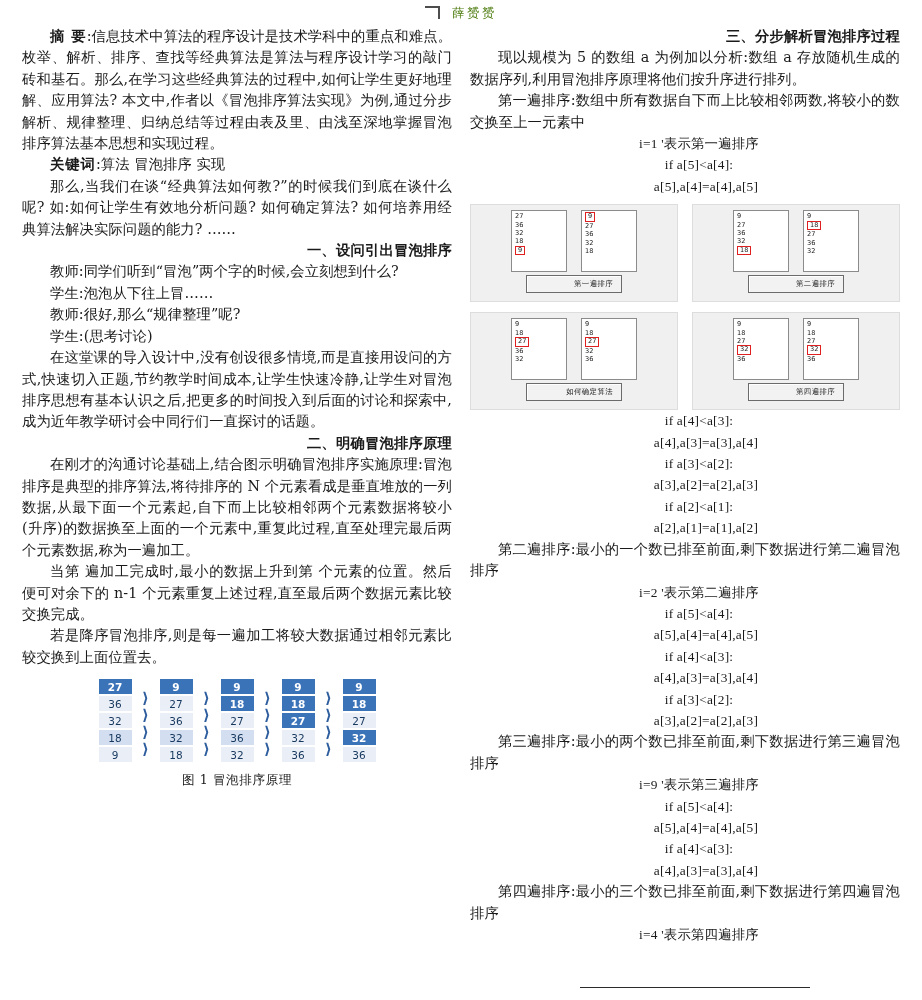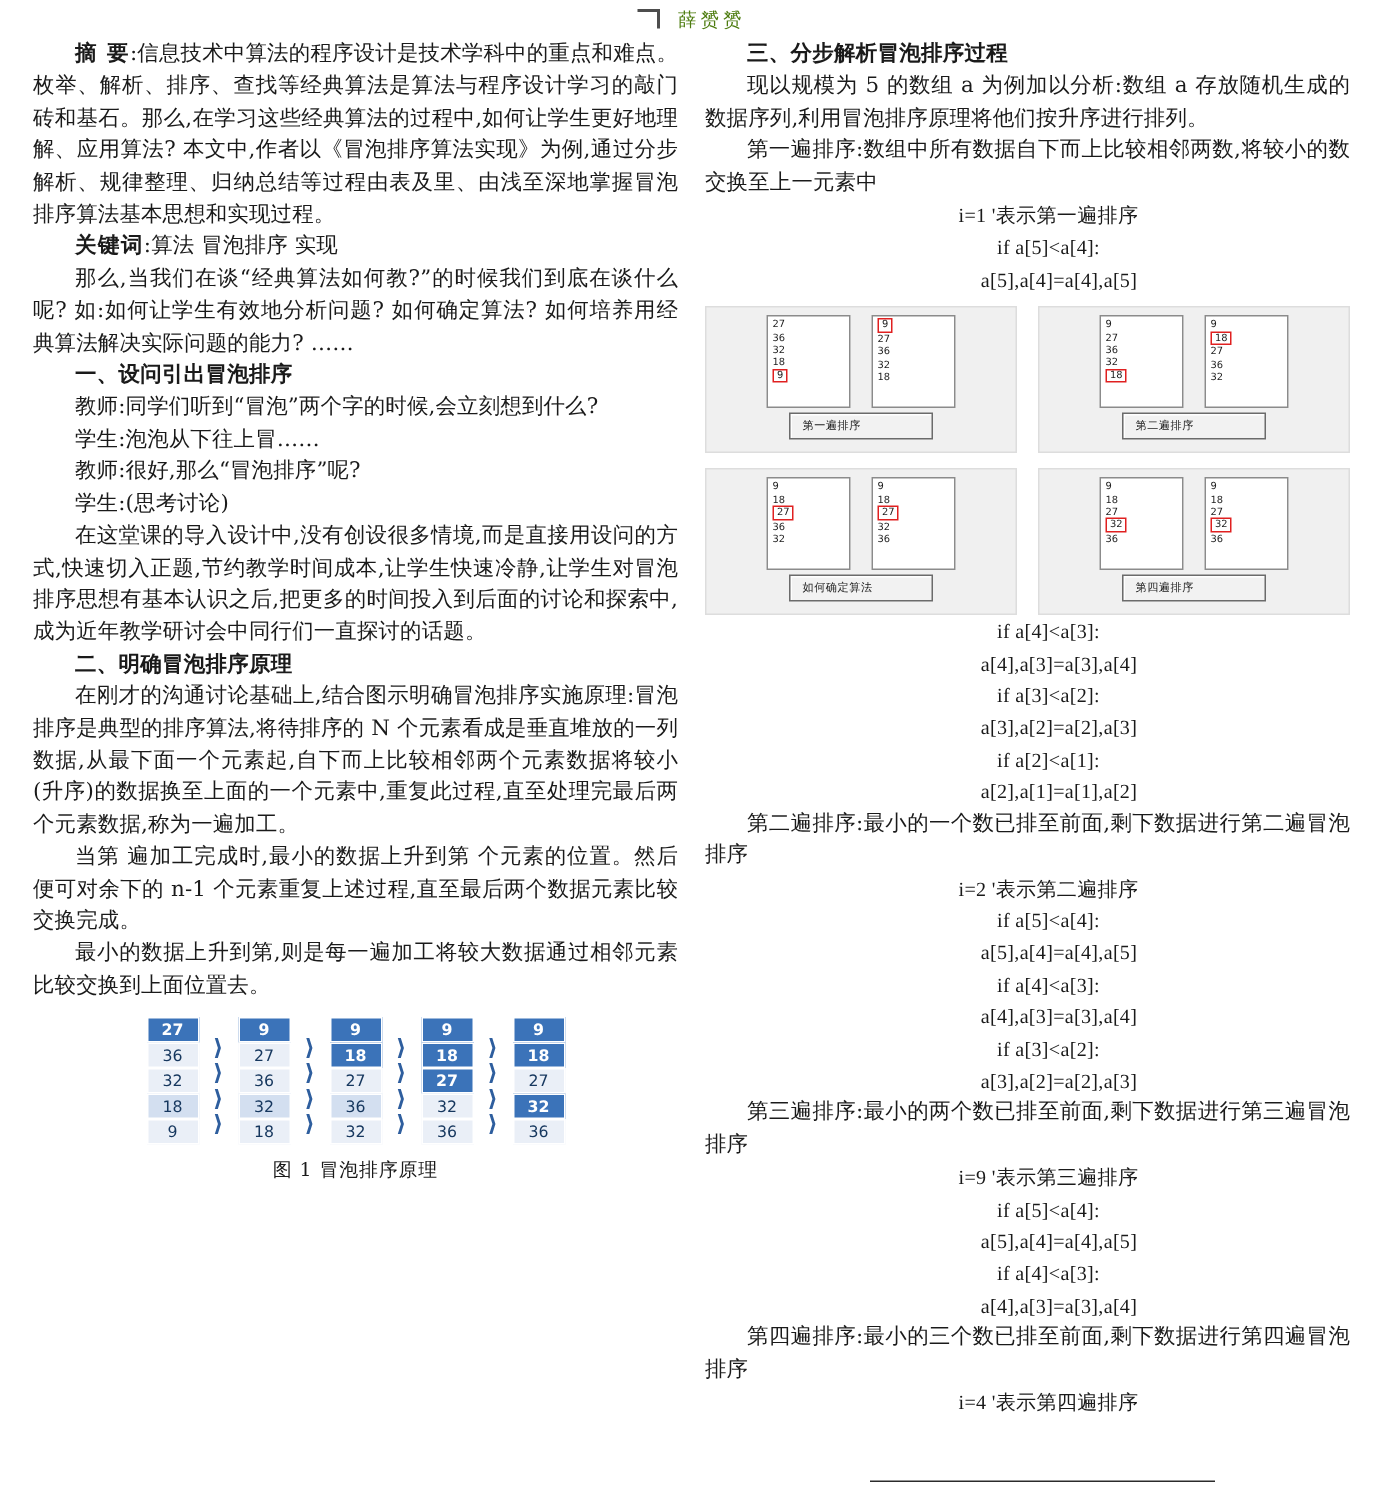--- a/index.html
+++ b/index.html
@@ -71,20 +71,21 @@
   p.indent { text-indent: 28px; }
 
   h3.sect {
     margin: 0;
     font-size: 14.3px;
     line-height: 21.4px;
     font-weight: bold;
     text-indent: 28px;
     letter-spacing: 0.2px;
     font-family: "DejaVu Sans", "Liberation Sans", sans-serif;
+    text-align: right;
   }
   span.lead {
     font-weight: bold;
     letter-spacing: 1px;
   }
 
   
   p.code {
     margin: 0;
     font-size: 13.4px;
@@ -196,21 +197,21 @@
   .shot-btn {
     position: absolute;
     left: 50%;
     transform: translateX(-50%);
     bottom: 8px;
     min-width: 78px;
     padding: 3px 8px;
     background: #f2f2f2;
     border: 1px solid #6b6b6b;
     font-size: 7.4px;
-    text-align: left;
+    text-align: right;
     letter-spacing: 0.4px;
     color: #1a1a1a;
     font-family: "DejaVu Sans", "Liberation Sans", sans-serif;
     box-shadow: inset 1px 1px 0 #ffffff;
   }
 
   
   .foot-rule {
     position: absolute;
     left: 580px;
@@ -234,29 +235,29 @@
 
     <p class="body indent"><span class="lead">摘 要</span><span>:信息技术中算法的程序设计是技术学科中的重点和难点。枚举、解析、排序、查找等经典算法是算法与程序设计学习的敲门砖和基石。那么,在学习这些经典算法的过程中,如何让学生更好地理解、应用算法? 本文中,作者以《冒泡排序算法实现》为例,通过分步解析、规律整理、归纳总结等过程由表及里、由浅至深地掌握冒泡排序算法基本思想和实现过程。</span></p>
 
     <p class="body indent"><span class="lead">关键词</span><span>:算法 冒泡排序 实现</span></p>
 
     <p class="body indent">那么,当我们在谈“经典算法如何教?”的时候我们到底在谈什么呢? 如:如何让学生有效地分析问题? 如何确定算法? 如何培养用经典算法解决实际问题的能力? ……</p>
 
     <h3 class="sect">一、设问引出冒泡排序</h3>
     <p class="body indent">教师:同学们听到“冒泡”两个字的时候,会立刻想到什么?</p>
     <p class="body indent">学生:泡泡从下往上冒……</p>
-    <p class="body indent">教师:很好,那么“冒泡排序”呢?</p>
+    <p class="body indent">教师:很好,那么“规律整理”呢?</p>
     <p class="body indent">学生:(思考讨论)</p>
 
     <p class="body indent">在这堂课的导入设计中,没有创设很多情境,而是直接用设问的方式,快速切入正题,节约教学时间成本,让学生快速冷静,让学生对冒泡排序思想有基本认识之后,把更多的时间投入到后面的讨论和探索中,成为近年教学研讨会中同行们一直探讨的话题。</p>
 
     <h3 class="sect">二、明确冒泡排序原理</h3>
     <p class="body indent">在刚才的沟通讨论基础上,结合图示明确冒泡排序实施原理:冒泡排序是典型的排序算法,将待排序的 N 个元素看成是垂直堆放的一列数据,从最下面一个元素起,自下而上比较相邻两个元素数据将较小(升序)的数据换至上面的一个元素中,重复此过程,直至处理完最后两个元素数据,称为一遍加工。</p>
     <p class="body indent">当第 遍加工完成时,最小的数据上升到第 个元素的位置。然后便可对余下的 n-1 个元素重复上述过程,直至最后两个数据元素比较交换完成。</p>
-    <p class="body indent">最小的数据上升到第,则是每一遍加工将较大数据通过相邻元素比较交换到上面位置去。</p>
+    <p class="body indent">若是降序冒泡排序,则是每一遍加工将较大数据通过相邻元素比较交换到上面位置去。</p>
 
     <div class="fig1">
       <div class="fig1-stacks" id="fig1-stacks">
           <div class="stack">
             <div class="cell hilite">27</div>
             <div class="cell plain">36</div>
             <div class="cell plain">32</div>
             <div class="cell mid">18</div>
             <div class="cell plain">9</div>
           </div>

